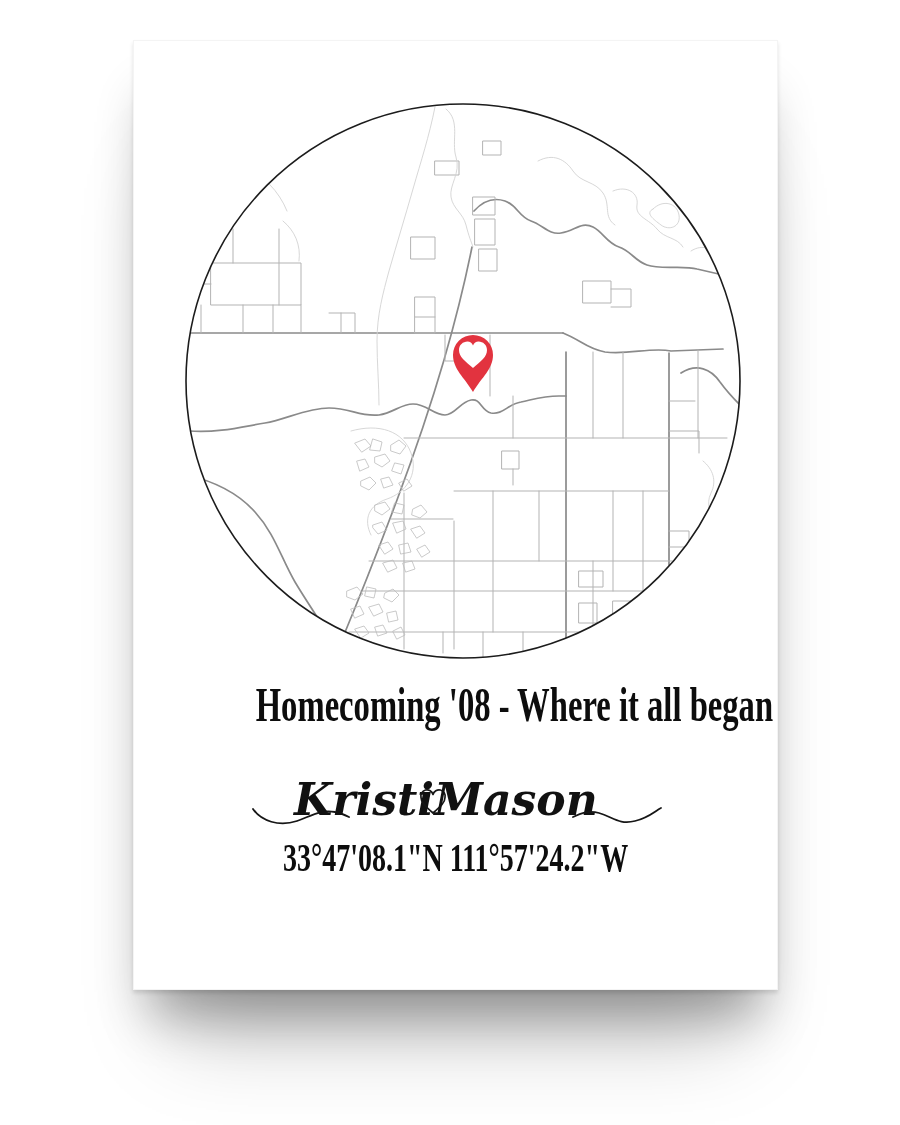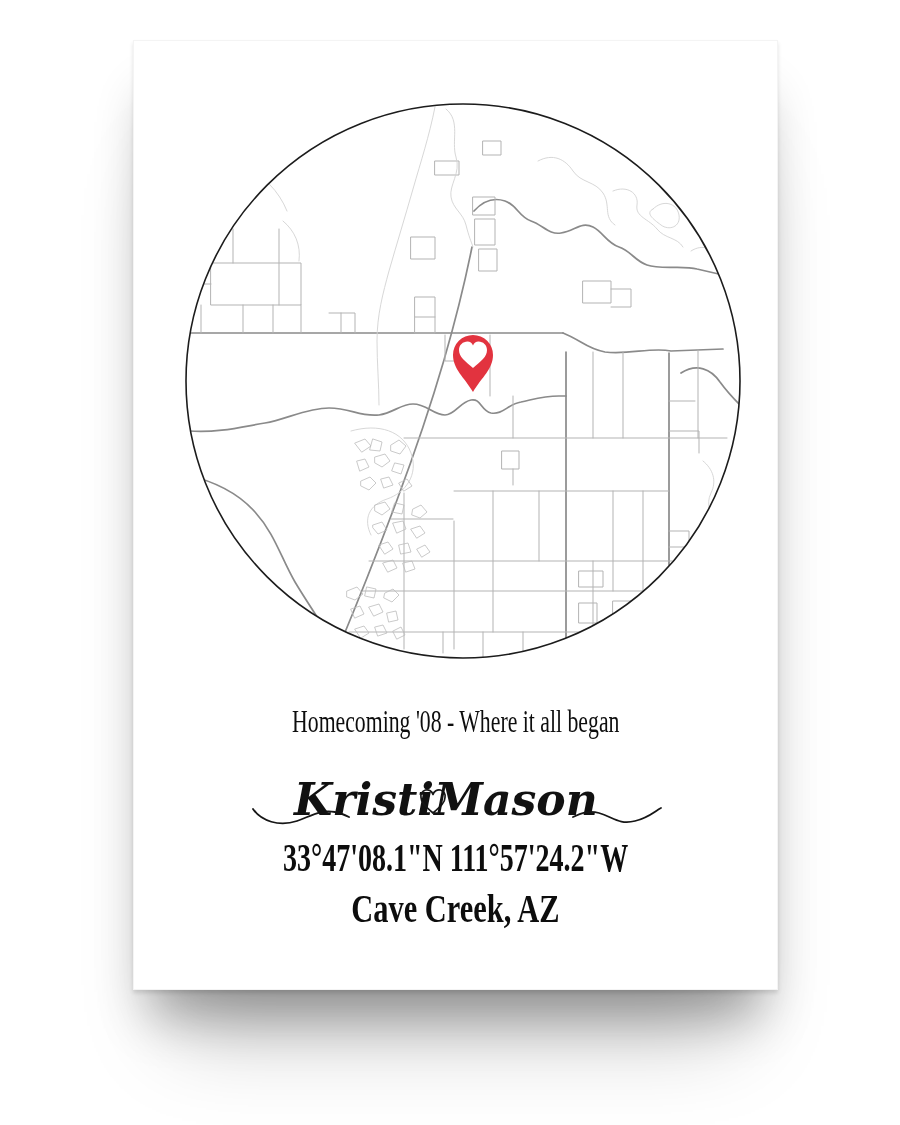--- a/index.html
+++ b/index.html
@@ -6,21 +6,21 @@
   .canvas{position:relative;width:900px;height:1125px;background:#ffffff;overflow:hidden;
           font-family:"Liberation Serif",serif;}
   .poster{position:absolute;left:133px;top:40px;width:645px;height:950px;background:#ffffff;
           border:1px solid rgba(0,0,0,0.045);box-sizing:border-box;
           box-shadow:0 3px 4px rgba(0,0,0,0.12),
                      0 42px 48px -16px rgba(0,0,0,0.30),
                      0 85px 85px -40px rgba(0,0,0,0.22);}
   .map-svg{position:absolute;left:49px;top:60px;width:560px;height:560px;}
   .line{position:absolute;left:0;width:100%;text-align:center;color:#0d0d0d;white-space:nowrap;}
   .line .inner{display:inline-block;}
-  .title-line{top:664px;font-size:32px;font-weight:400;line-height:1;}
+  .title-line{top:640px;font-size:48px;font-weight:700;line-height:1;}
   .title-line .inner{transform:scaleX(0.68);}
   .coords-line{top:797px;font-size:40px;font-weight:700;line-height:1;}
   .coords-line .inner{transform:scaleX(0.70);}
   .city-line{top:848px;font-size:39px;font-weight:700;line-height:1;}
   .city-line .inner{transform:scaleX(0.78);}
   .names-svg{position:absolute;left:87px;top:718px;width:470px;height:92px;overflow:visible;}
   .names-svg text{font-family:"DejaVu Serif",serif;font-style:italic;font-weight:700;
                   font-size:44px;fill:#111111;}
   .names-svg .swash{fill:none;stroke:#161616;stroke-width:1.8;stroke-linecap:round;}
   .names-svg .heart{fill:none;stroke:#161616;stroke-width:1.7;stroke-linejoin:round;}
@@ -108,18 +108,15 @@
       <text x="143" y="56" text-anchor="middle">Kristi</text>
       <path class="heart" d="M212,54 C204,47 200,43.5 200,38.5 A5.6,5.6 0 0 1 212,35.5 A5.6,5.6 0 0 1 224,38.5 C224,43.5 220,47 212,54 Z"></path>
       <text x="295" y="56" text-anchor="middle">Mason</text>
       <path class="swash" d="M352,58 C360,54 368,51 378,54 C392,58 398,66 414,62 C428,58.5 434,52 440,49"></path>
     </svg>
 
     <div class="line coords-line">
       <span class="inner">33°47'08.1"N 111°57'24.2"W</span>
     </div>
 
-    <div class="line city-line">
-      <span class="inner">Cave Creek, AZ</span>
-    </div>
 
   </div>
 </div>
 
 </body></html>

